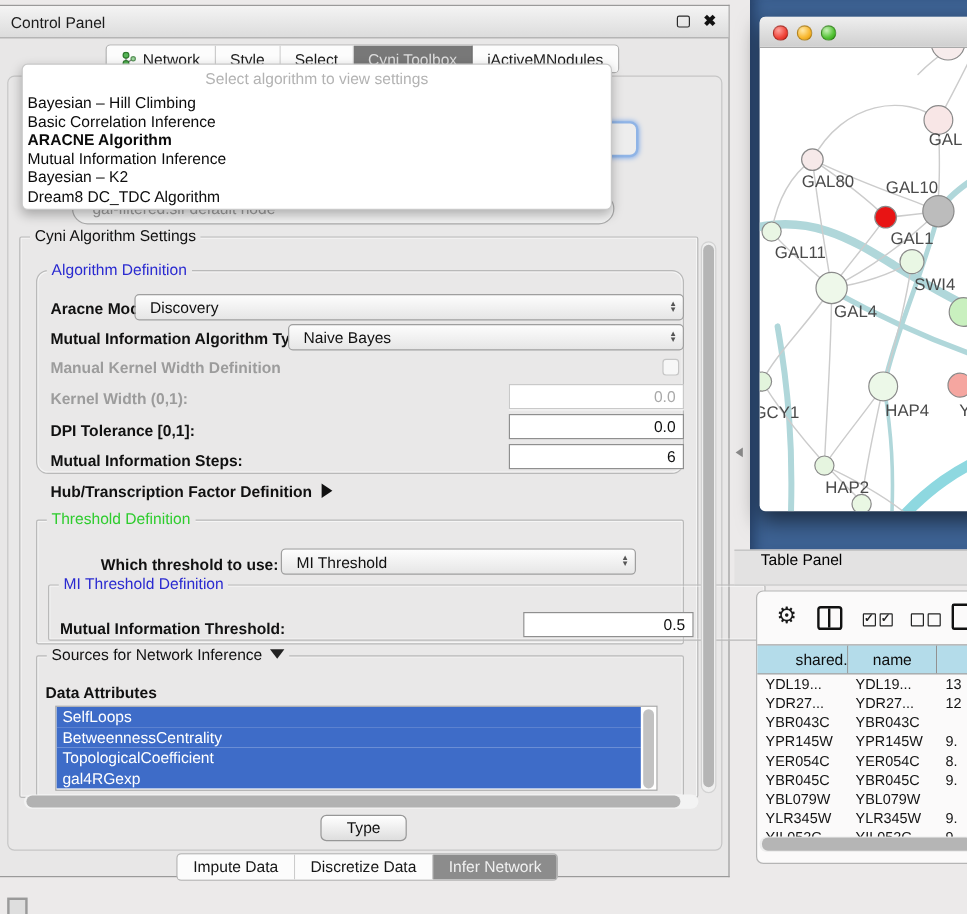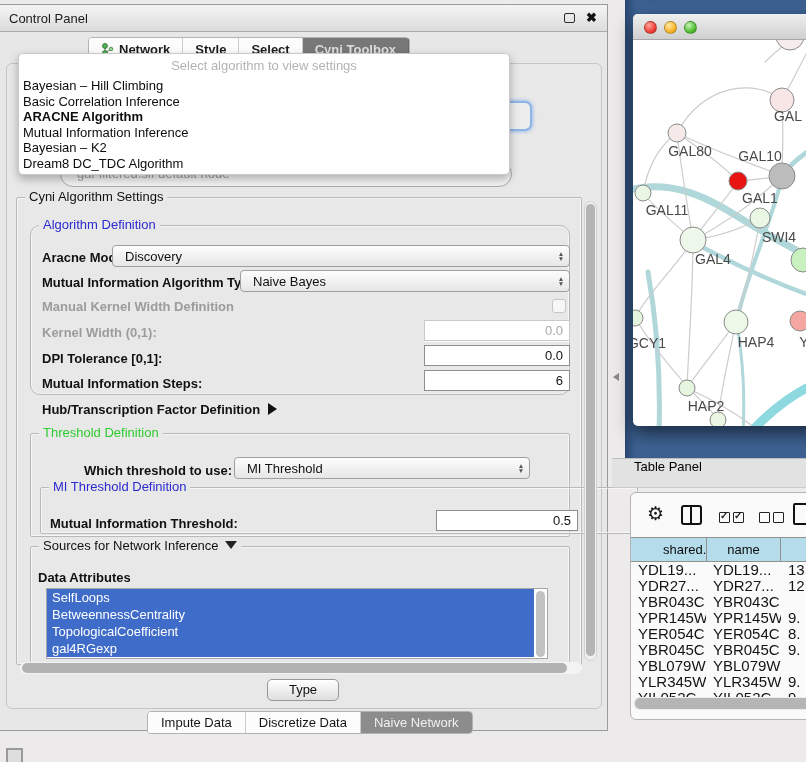--- a/index.html
+++ b/index.html
@@ -10,21 +10,21 @@
   .cp{position:absolute;left:0;top:4px;width:608px;height:727px;background:#e8e7e7;
       border:1px solid #9a9a9a;border-left:none;}
   .cp-titlebar{position:absolute;left:0;top:0;width:100%;height:27px;
       background:linear-gradient(#f4f4f4,#dcdcdc);border-bottom:1px solid #aaa;}
   .cp-title{position:absolute;left:9px;top:6px;font-size:13px;color:#1c1c1c;}
   .float-ic{position:absolute;right:32px;top:8px;width:11px;height:10px;border:1.6px solid #2b2b2b;border-radius:2px;}
   .close-ic{position:absolute;right:10px;top:5px;font-size:13px;font-weight:bold;color:#111;}
   .tabbar{position:absolute;left:88px;top:32px;height:24px;display:flex;
       background:#fcfcfc;border:1px solid #b3b3b3;border-radius:4px;overflow:hidden;}
   .tab{display:flex;align-items:center;gap:5px;padding:0 12px;font-size:13px;color:#1d1d1d;
-      border-right:1px solid #ccc;background:#fcfcfc;font-weight:bold;}
+      border-right:1px solid #ccc;background:#fcfcfc;}
   .tab:last-child{border-right:none;}
   .tab.sel{background:#787878;color:#dedede;border-right:1px solid #6a6a6a;}
   .content-box{position:absolute;left:6px;top:58px;width:596px;height:646px;
       background:#e9e8e8;border:1px solid #c6c6c6;border-radius:6px;}
   
   .bg-combo{position:absolute;left:60px;top:156px;width:452px;height:26px;z-index:1;
       background:#f2f2f2;border:1px solid #ababab;border-radius:13px;
       font-size:13px;color:#9c9c9c;line-height:24px;padding-left:16px;}
   .stepper-frag{position:absolute;left:502px;top:96px;width:30px;height:30px;z-index:1;
       background:#ededed;border:2px solid #8fb4e6;border-radius:7px;box-shadow:0 0 4px #7aa7e8;}
@@ -101,21 +101,21 @@
   .splitcols::after{content:"";position:absolute;left:7px;top:0;width:2.4px;height:100%;background:#111;}
   .cb{position:relative;display:inline-block;width:11px;height:11px;border:1.7px solid #222;border-radius:1px;margin-right:3px;}
   .cb.on::after{content:"✓";position:absolute;left:0px;top:-3px;font-size:10px;font-weight:bold;color:#222;}
   .cbpair{position:absolute;top:16px;}
   .docic{position:absolute;left:162px;top:10px;width:17px;height:22px;border:2.2px solid #111;border-radius:2px;background:#fbfafa;}
   .tbl{position:absolute;left:0;top:44px;width:100%;}
   .tbl-head{display:flex;height:25px;border-top:1px solid #909090;border-bottom:1px solid #909090;}
   .th{background:#b4dcea;border-right:1px solid #919191;font-size:13px;color:#0d0d0d;
       text-align:center;line-height:23px;overflow:hidden;white-space:nowrap;}
   .tr{display:flex;height:16px;}
-  .td{font-size:15px;color:#141414;line-height:16px;padding-left:7px;overflow:hidden;white-space:nowrap;}
+  .td{font-size:12px;color:#141414;line-height:16px;padding-left:7px;overflow:hidden;white-space:nowrap;}
   .tbl-hscroll{position:absolute;left:2px;top:204px;width:194px;height:13px;background:#eee;border-radius:6px;}
   .tbl-hscroll .thumb{position:absolute;left:2px;top:1px;width:90%;height:11px;background:#b5b5b5;border-radius:5px;}
 </style>
 </head>
 <body>
 
 <div class="screen">
 
   <div class="cp">
     <div class="cp-titlebar">
@@ -137,20 +137,23 @@
         </div>
         <div class="tab">
           <span>Style</span>
         </div>
         <div class="tab">
           <span>Select</span>
         </div>
         <div class="tab sel">
           <span>Cyni Toolbox</span>
         </div>
+        <div class="tab">
+          <span>jActiveMNodules</span>
+        </div>
       </div>
 
     <div class="content-box"></div>
 
     <div class="bg-combo">
       <span>gal-filtered.sif default node</span>
     </div>
     <div class="stepper-frag"></div>
 
     <div class="grp" style="left:16px;top:192px;width:566px;height:468px;">
@@ -232,21 +235,21 @@
       </div>
     <div class="hscroll">
         <div class="thumb"></div>
       </div>
 
     <div class="apply-btn">Type</div>
 
     <div class="btabs">
         <div class="btab">Impute Data</div>
         <div class="btab">Discretize Data</div>
-        <div class="btab sel">Naive Network</div>
+        <div class="btab sel">Infer Network</div>
       </div>
 
     <div class="popup">
       <div class="popup-ph">Select algorithm to view settings</div>
       <div>
           <div class="popup-item">Bayesian – Hill Climbing</div>
           <div class="popup-item">Basic Correlation Inference</div>
           <div class="popup-item bold">ARACNE Algorithm</div>
           <div class="popup-item">Mutual Information Inference</div>
           <div class="popup-item">Bayesian – K2</div>

